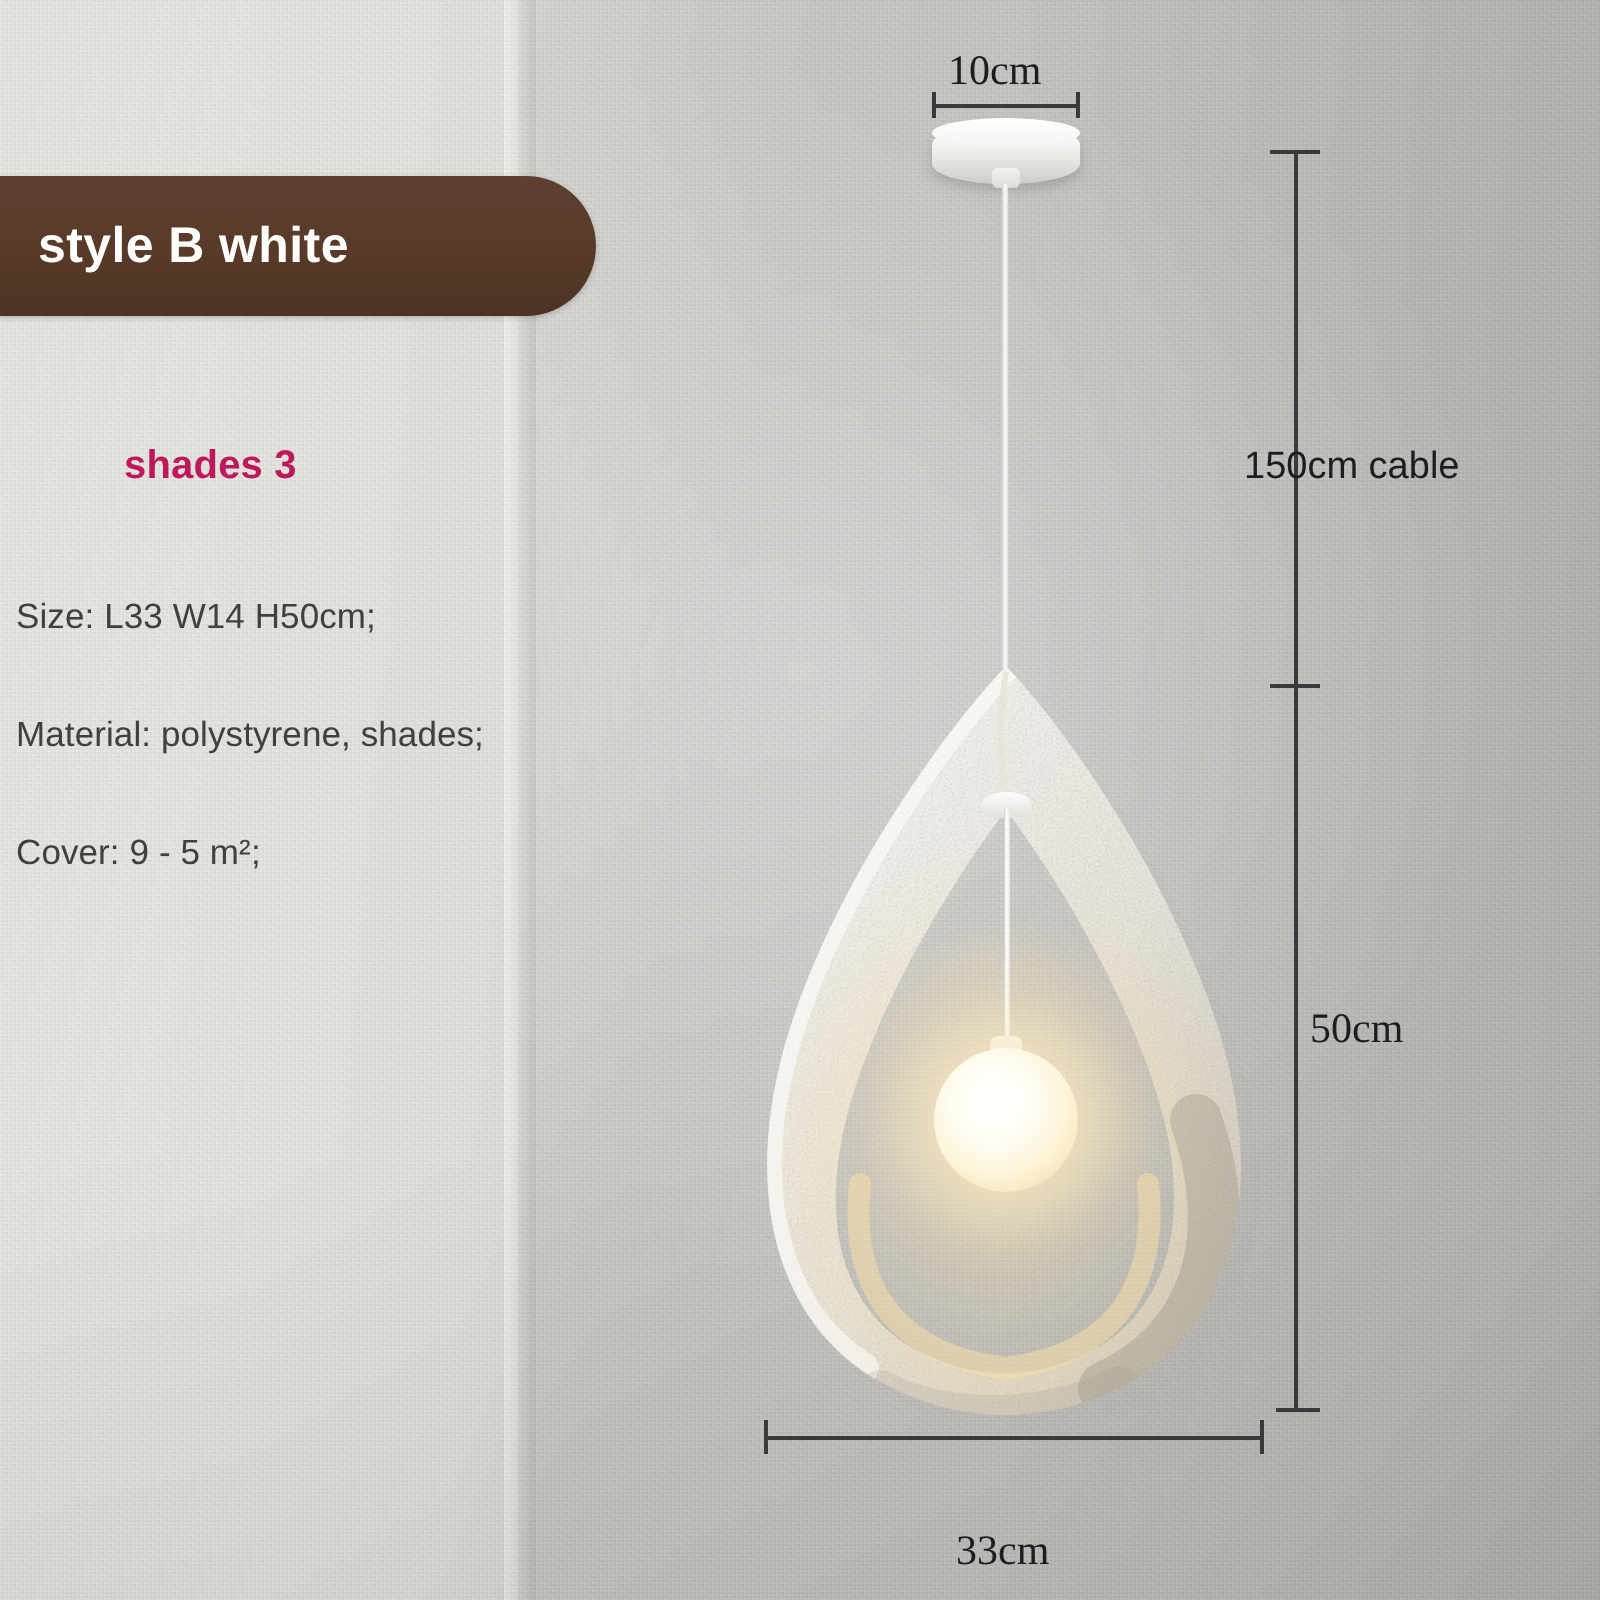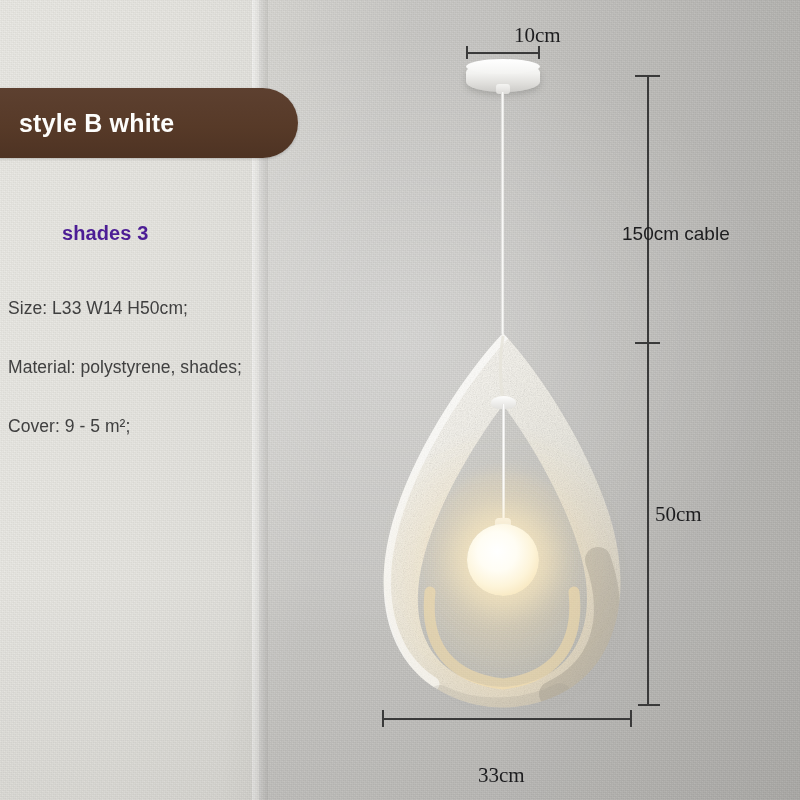--- a/index.html
+++ b/index.html
@@ -80,21 +80,21 @@
     margin-left: 29px;
   }
 
   
   .shades-title {
     position: absolute;
     left: 62px;
     top: 222px;
     font-size: 20px;
     font-weight: bold;
-    color: #4c1d95;
+    color: #be185d;
     letter-spacing: 0.1px;
   }
   .spec-list {
     position: absolute;
     left: 8px;
     top: 298px;
     width: 330px;
   }
   .spec-line {
     font-size: 17.5px;
@@ -328,21 +328,21 @@
 
     <div class="rod-cap"></div>
     <div class="rod"></div>
     <div class="bulb-neck"></div>
     <div class="bulb"></div>
   </div>
 
   <div class="dim-line" style="left:466px; top:52px; width:74px; height:1.5px;"></div>
   <div class="dim-line" style="left:466px; top:46px; width:1.5px; height:13px;"></div>
   <div class="dim-line" style="left:538px; top:46px; width:1.5px; height:13px;"></div>
-  <div class="dim-label dim-label-serif" style="left:474px; top:23px;margin-left:40px;">10cm</div>
+  <div class="dim-label dim-label-serif" style="left:474px; top:23px;">10cm</div>
 
   <div class="dim-line" style="left:647px; top:75px; width:1.5px; height:268px;"></div>
   <div class="dim-line" style="left:635px; top:75px; width:25px; height:1.5px;"></div>
   <div class="dim-line" style="left:635px; top:342px; width:25px; height:1.5px;"></div>
   <div class="dim-label" style="left:622px; top:203px;margin-top:20px;">150cm cable</div>
 
   <div class="dim-line" style="left:647px; top:343px; width:1.5px; height:362px;"></div>
   <div class="dim-line" style="left:638px; top:704px; width:22px; height:1.5px;"></div>
   <div class="dim-label dim-label-serif" style="left:655px; top:502px;">50cm</div>
 

